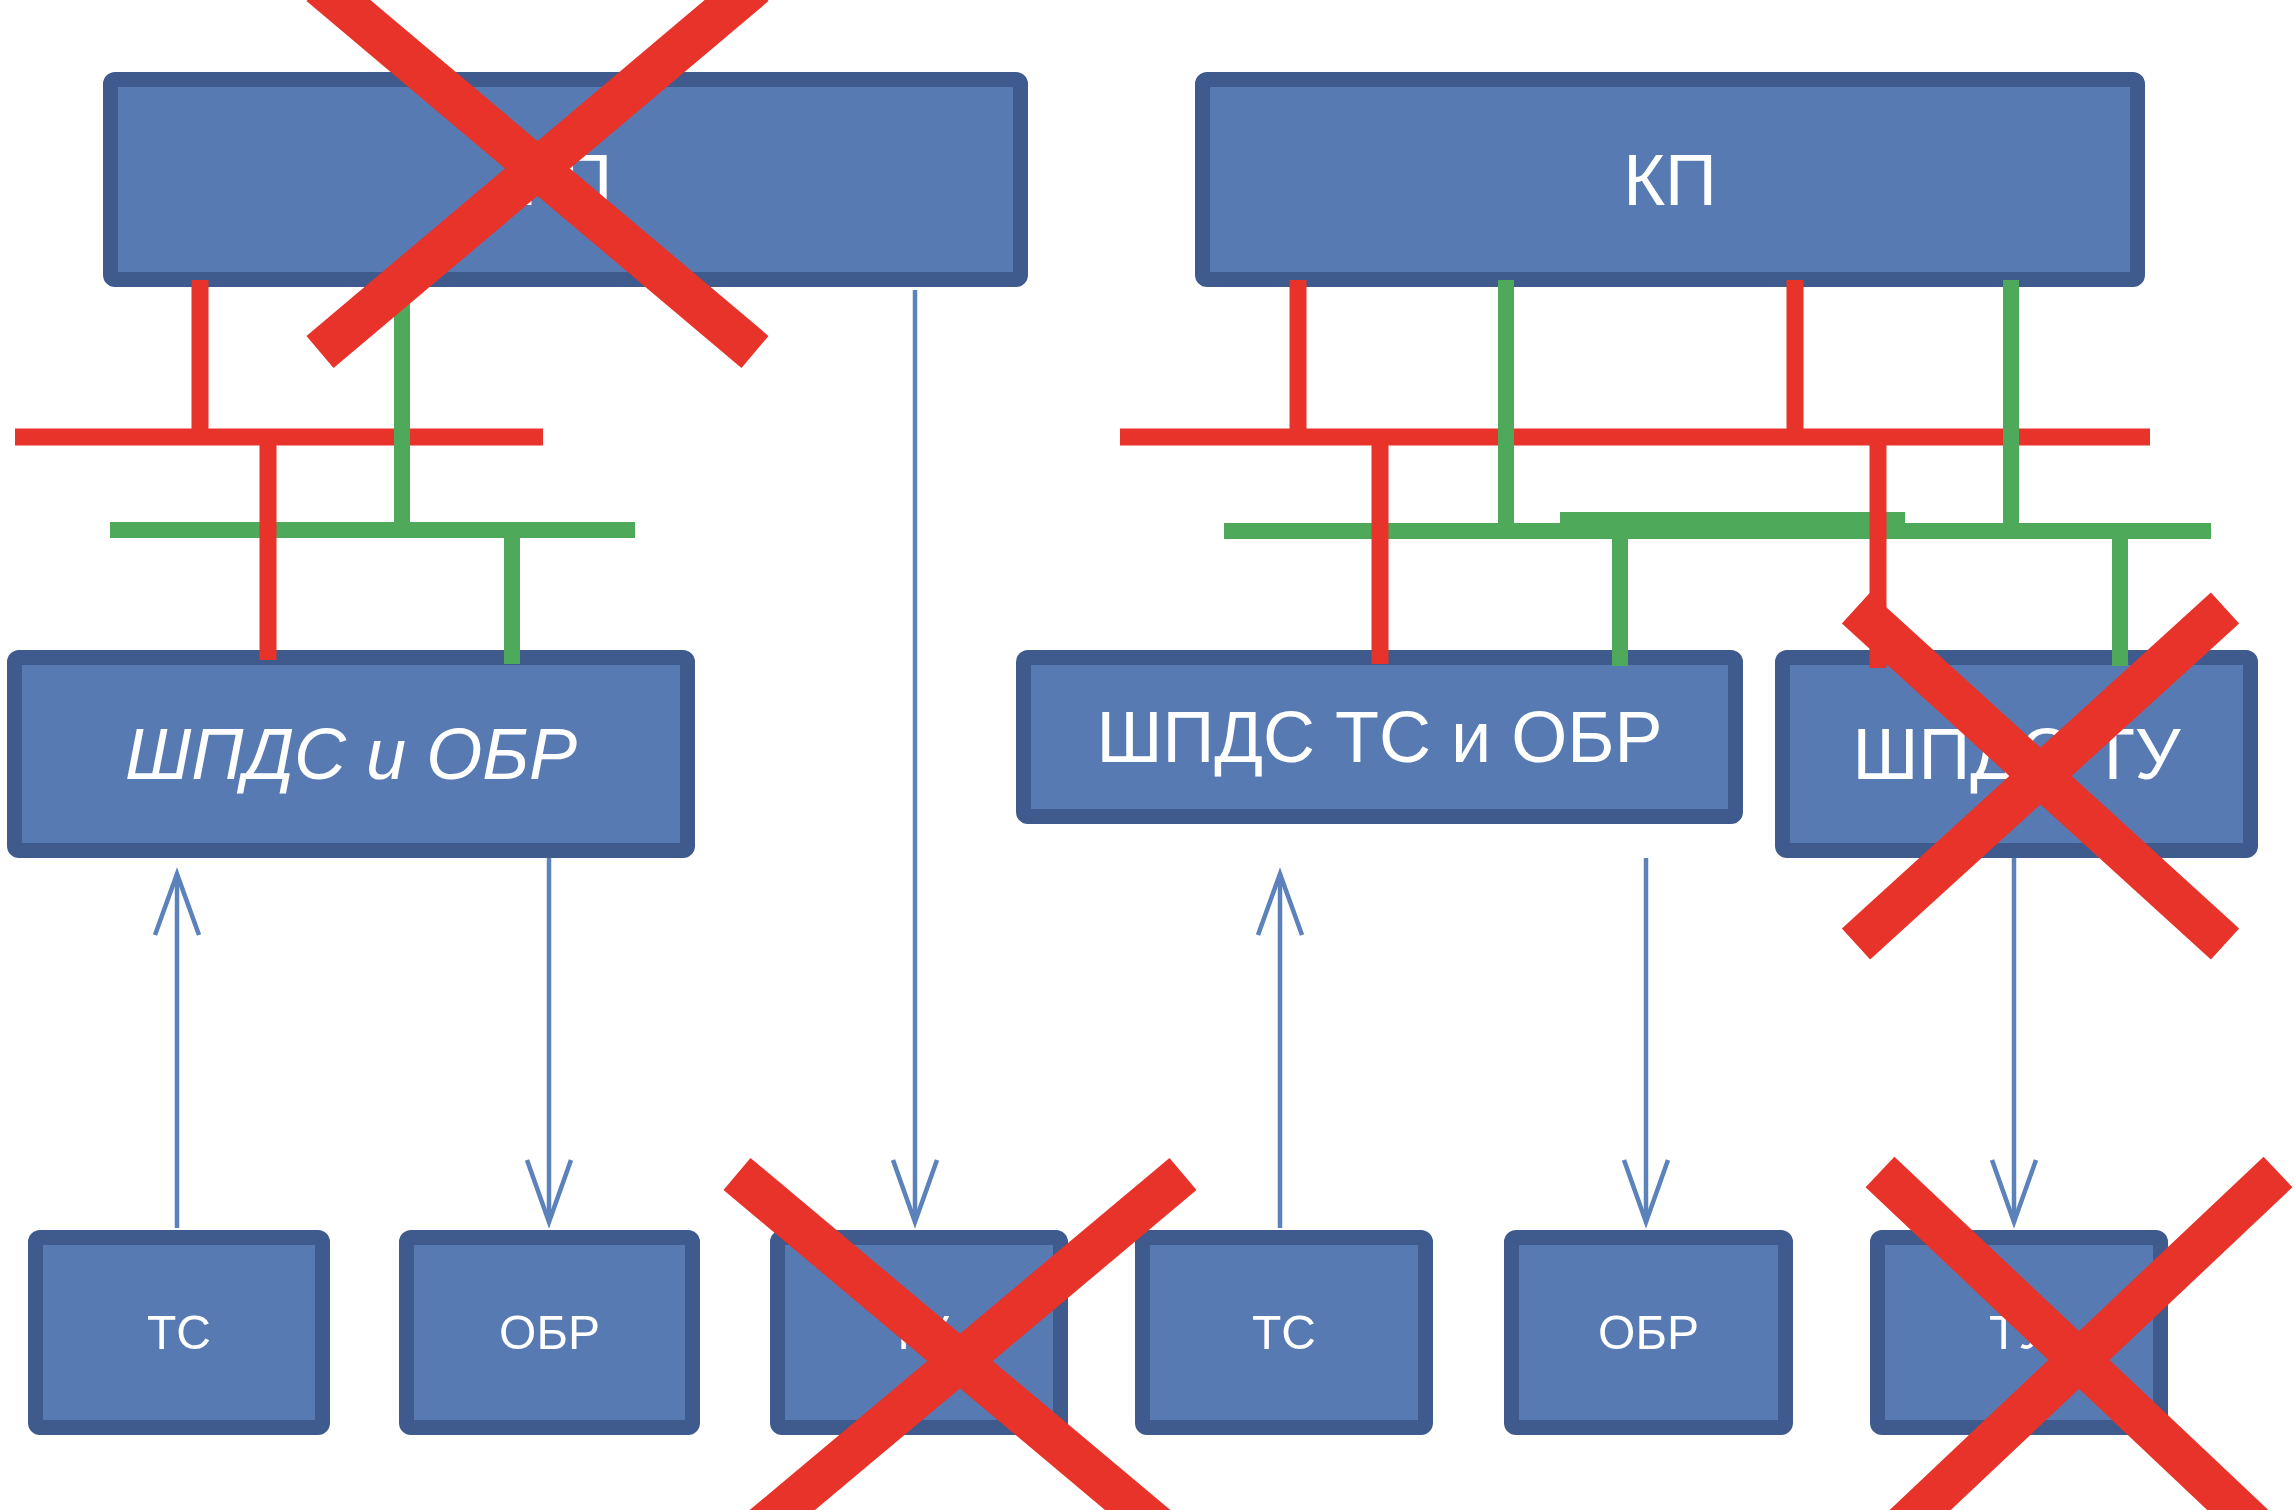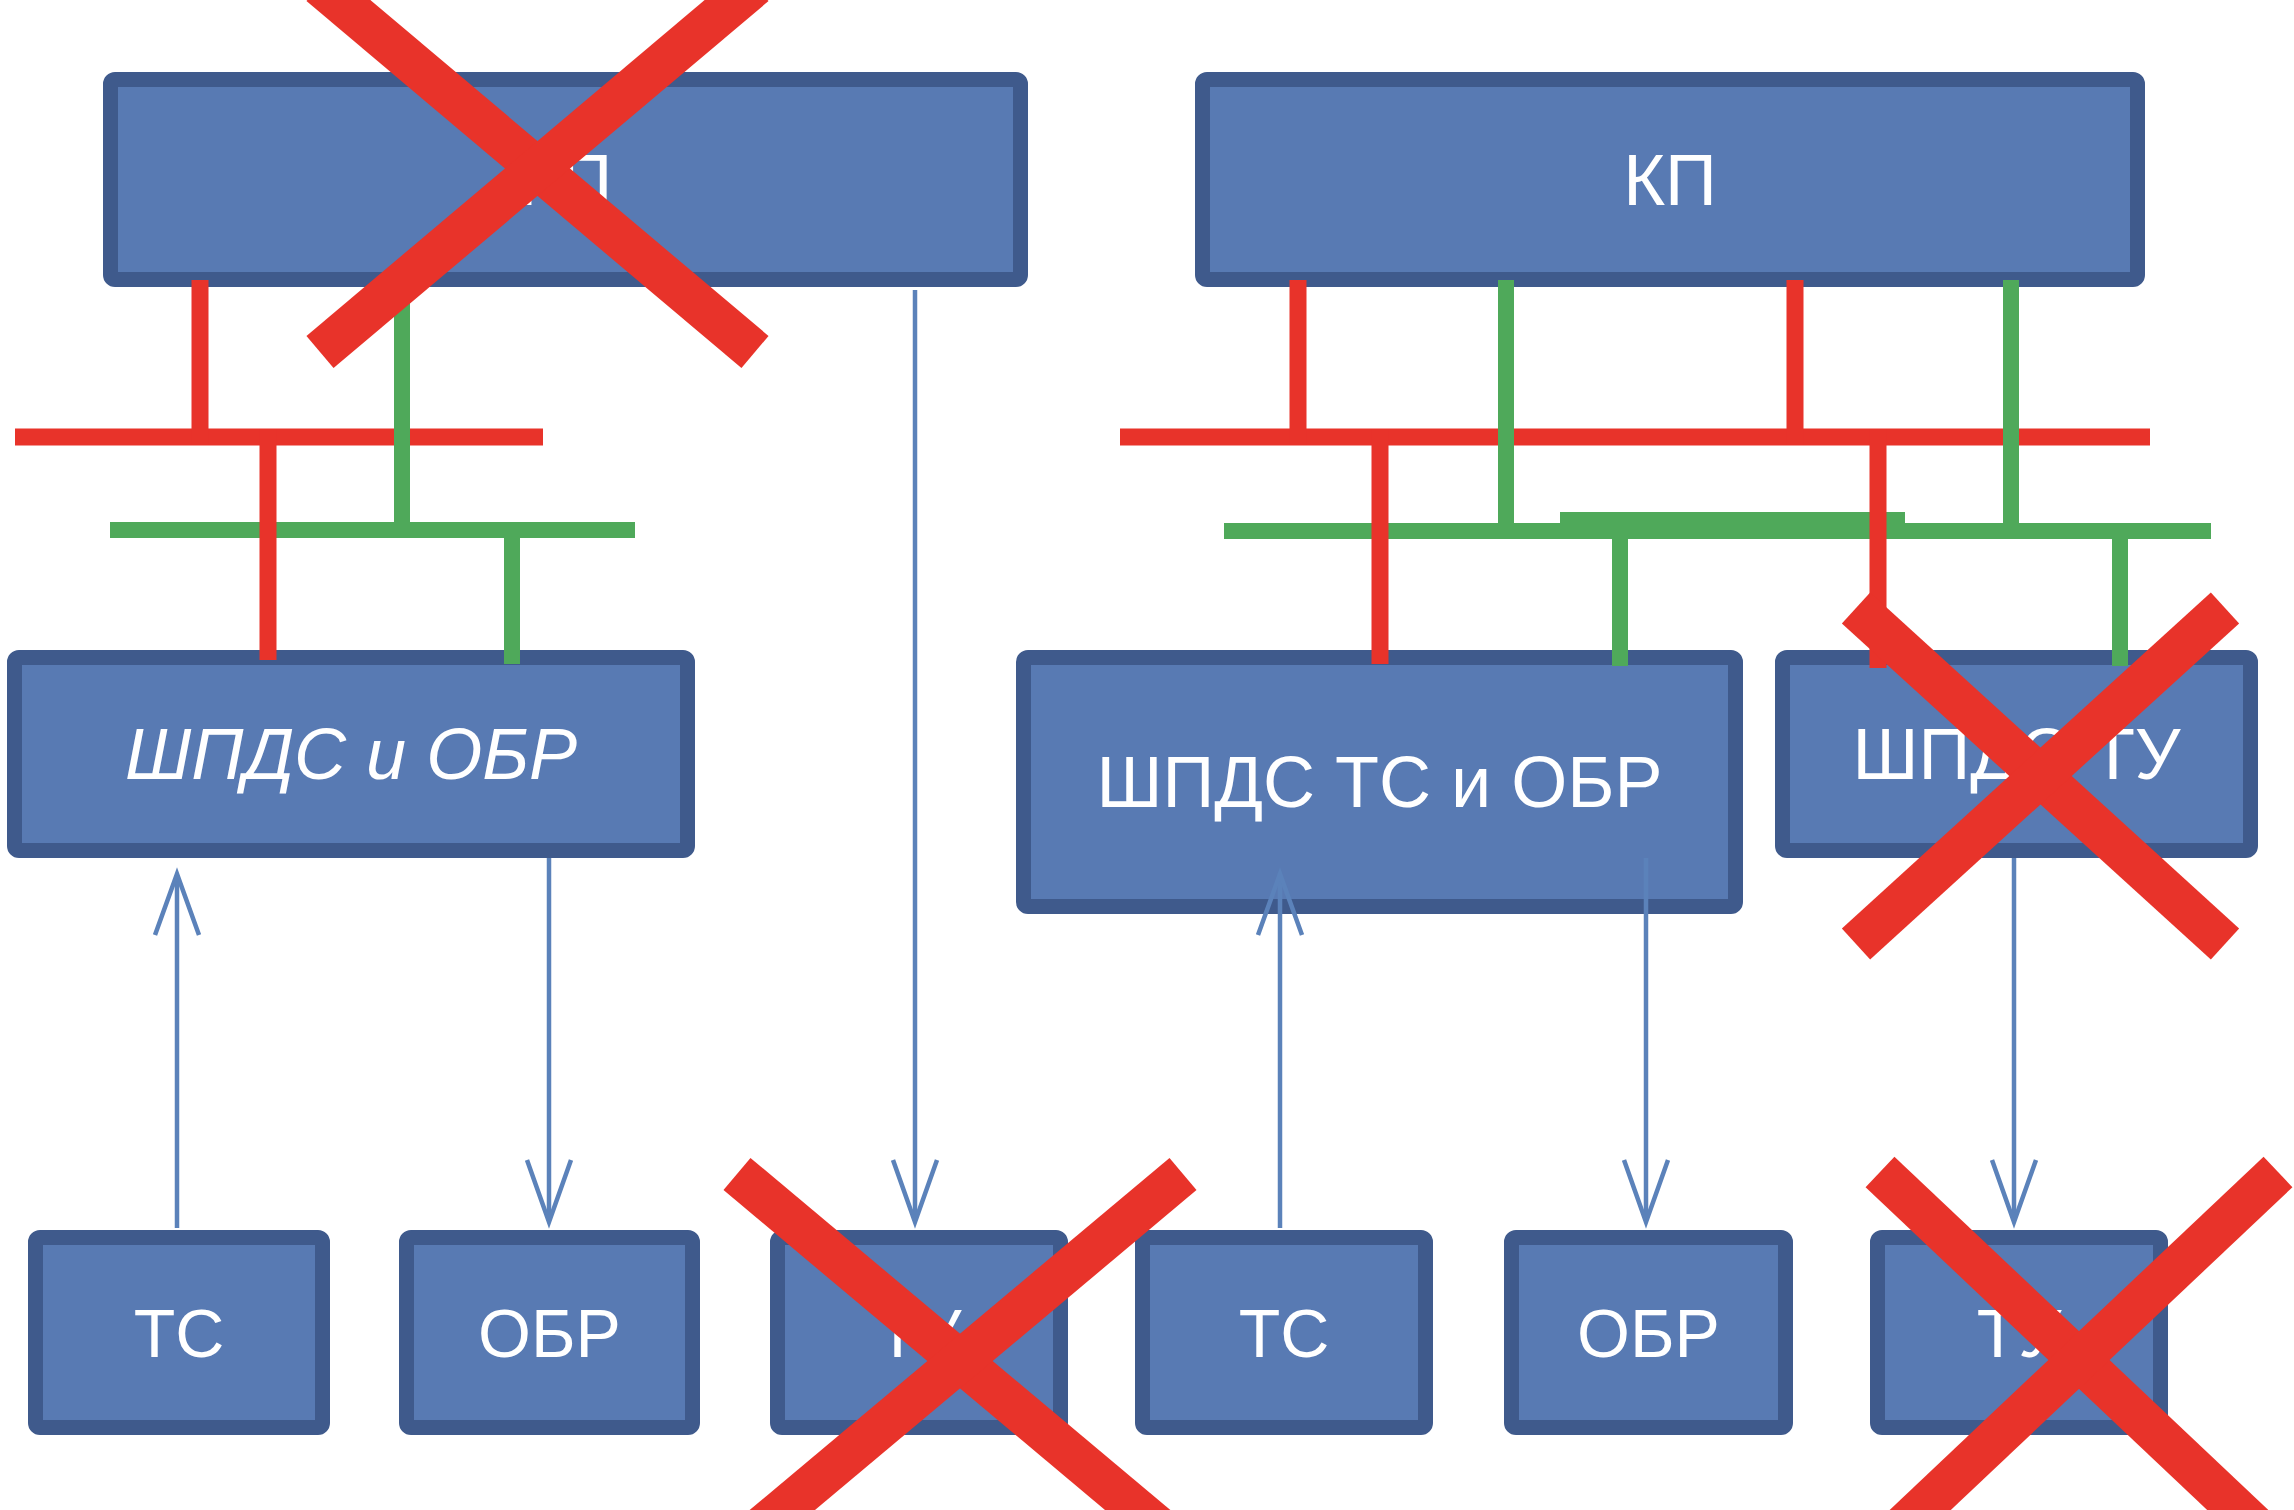--- a/index.html
+++ b/index.html
@@ -27,21 +27,21 @@
     border-radius:12px;
     display:flex;
     align-items:center;
     justify-content:center;
     color:var(--label-text);
     font-size:72px;
     line-height:1;
     white-space:nowrap;
     z-index:1;
   }
-  .box.small{font-size:68px;}
+  .box.small{font-size:48px;}
   svg.overlay{
     position:absolute;
     left:0;top:0;
     width:2294px;height:1510px;
     z-index:5;
     pointer-events:none;
   }
   .ln-red{stroke:var(--bus-red);stroke-width:17;fill:none;}
   .ln-green{stroke:var(--bus-green);stroke-width:16;fill:none;}
   .ln-green-thin{stroke:var(--bus-green);stroke-width:14;fill:none;}
@@ -58,21 +58,21 @@
   </div>
 
   <div class="box" style="left:1195px;top:72px;width:950px;height:215px;">
     <span>КП</span>
   </div>
 
   <div class="box" style="left:7px;top:650px;width:688px;height:208px;font-style:italic;">
     <span>ШПДС и ОБР</span>
   </div>
 
-  <div class="box" style="left:1016px;top:650px;width:727px;height:264px;">
+  <div class="box" style="left:1016px;top:650px;width:727px;height:174px;">
     <span>ШПДС ТС и ОБР</span>
   </div>
 
   <div class="box" style="left:1775px;top:650px;width:483px;height:208px;">
     <span>ШПДС ТУ</span>
   </div>
 
   <div class="box small" style="left:28px;top:1230px;width:302px;height:205px;">
     <span>ТС</span>
   </div>

